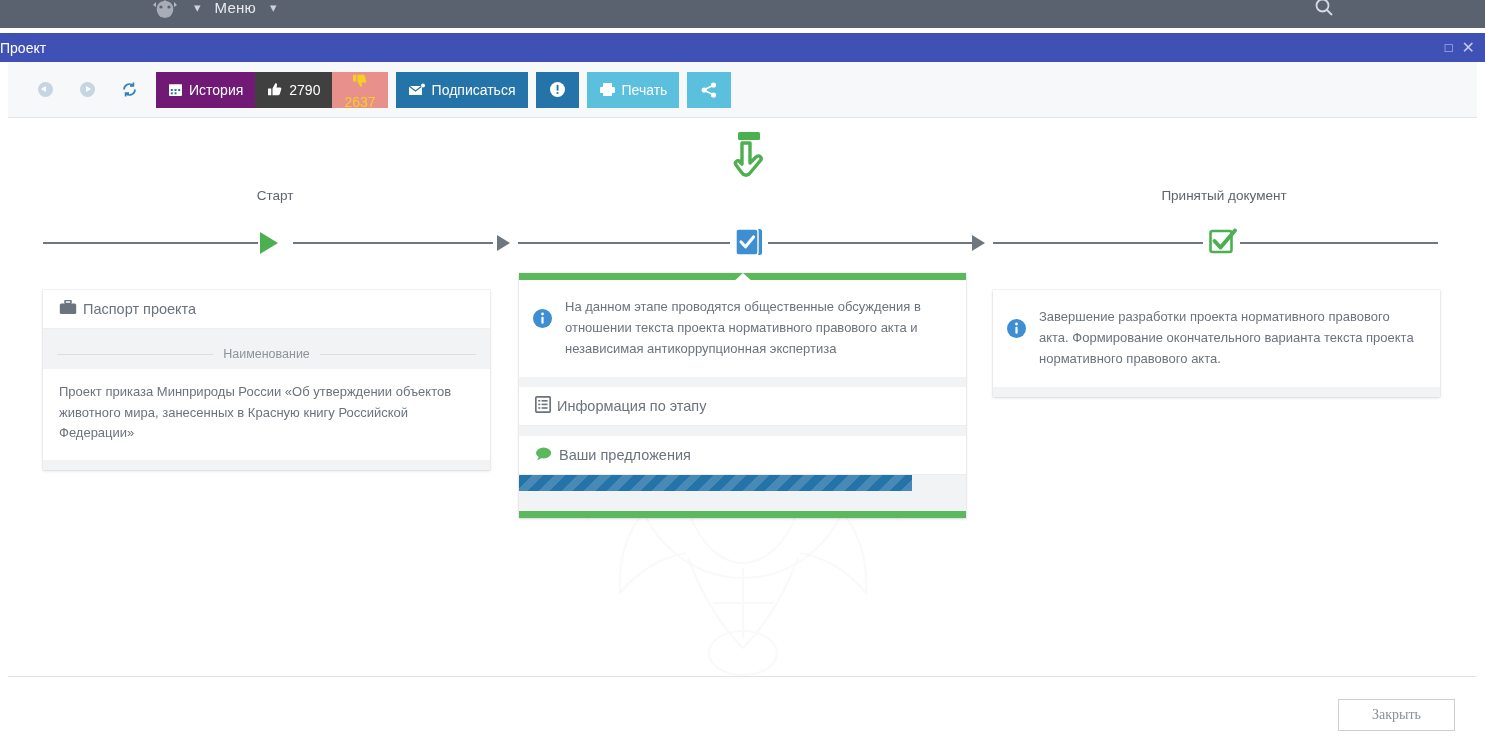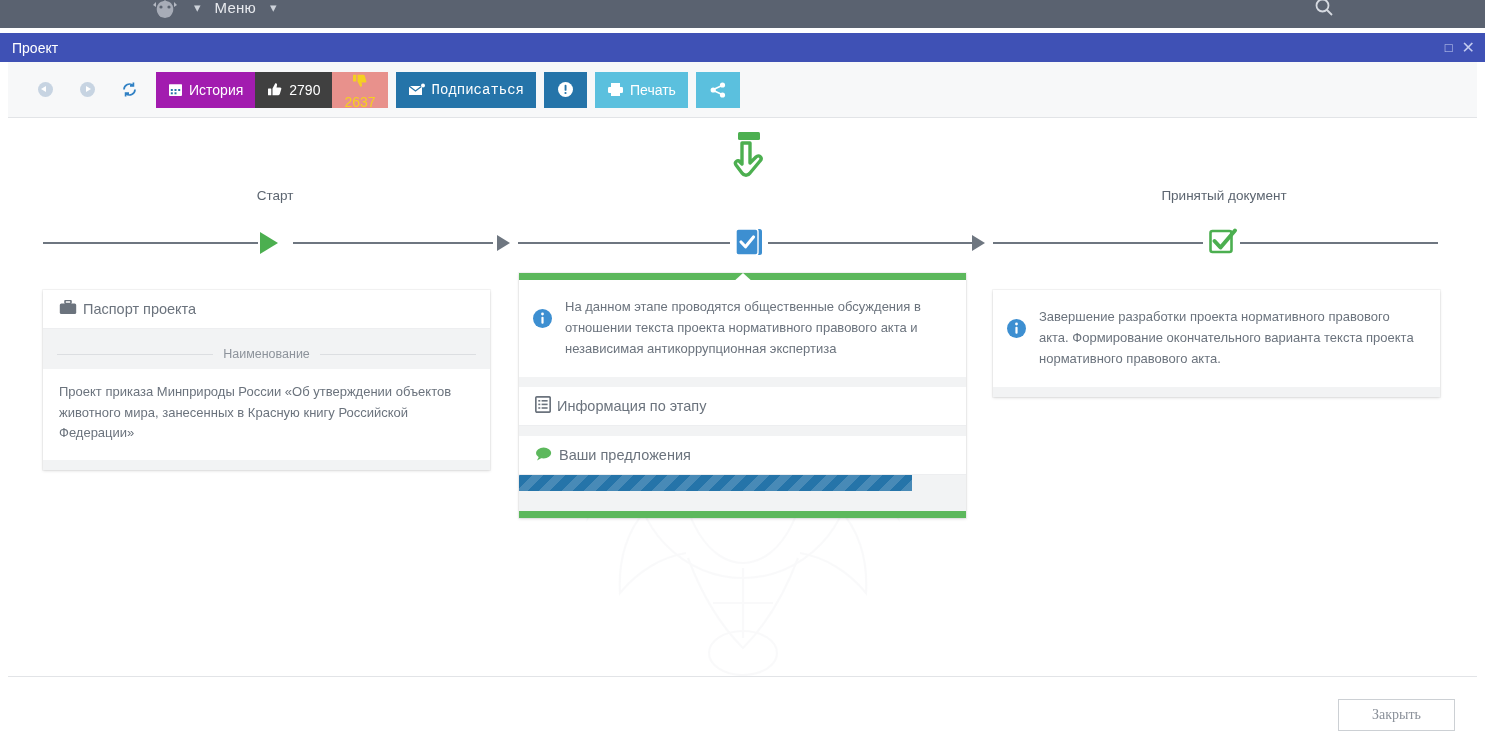--- a/index.html
+++ b/index.html
@@ -18,21 +18,21 @@
   .emblem-mini { width: 30px; height: 26px; position: relative; opacity: .82; }
   .chev { color: #cdd2da; font-size: 13px; line-height: 1; }
   .menu-label { color: #e8eaee; font-size: 15px; letter-spacing: .2px; }
   .search-ico { position: absolute; right: 150px; top: -4px; }
 
   
   .titlebar {
     position: absolute; left: 0; top: 33px; width: 1485px; height: 29px;
     background: #3f51b5; display: flex; align-items: center;
   }
-  .titlebar-text { color: #ffffff; font-size: 14px; margin-left: 12px; }
+  .titlebar-text { color: #ffffff; font-size: 14px; }
   .titlebar-controls { position: absolute; right: 10px; display: flex; align-items: center; gap: 9px; }
   .tb-btn { color: #c3cbef; font-size: 13px; line-height: 1; cursor: pointer; }
   .tb-close { font-size: 16px; }
 
   
   .toolbar {
     position: absolute; left: 8px; top: 62px; width: 1469px; height: 56px;
     background: #f7f8f9; border-bottom: 1px solid #e2e4e7;
     display: flex; align-items: center; padding-left: 16px; gap: 0;
   }
@@ -44,24 +44,24 @@
   }
   .circ.back::after  { border-right: 5px solid #ffffff; left: 3.5px; }
   .circ.fwd::after   { border-left: 5px solid #ffffff; left: 6px; }
   .refresh { color: #2f80c4; font-size: 17px; }
 
   .btn {
     height: 36px; display: inline-flex; align-items: center; gap: 6px;
     padding: 0 12px; font-size: 14px; color: #fff; cursor: pointer;
     border: none; white-space: nowrap;
   }
-  .btn-history  { background: #a21caf; margin-left: 6px; }
+  .btn-history  { background: #701a75; margin-left: 6px; }
   .btn-like     { background: #404040; }
   .btn-dislike  { background: #e8918c; color: #f5d020; flex-direction: column; }
-  .btn-sub      { background: #2574a9; margin-left: 8px; font-family: Liberation Mono, monospace; }
+  .btn-sub      { background: #2574a9; margin-left: 8px; }
   .btn-warn     { background: #2574a9; margin-left: 8px; padding: 0 13px; }
   .btn-print    { background: #5bc0de; margin-left: 8px; }
   .btn-share    { background: #5bc0de; margin-left: 8px; padding: 0 14px; }
   .btn svg { display: block; }
 
   
   .canvas {
     position: absolute; left: 8px; top: 118px; width: 1469px; height: 558px;
     background: #ffffff; overflow: hidden;
   }

